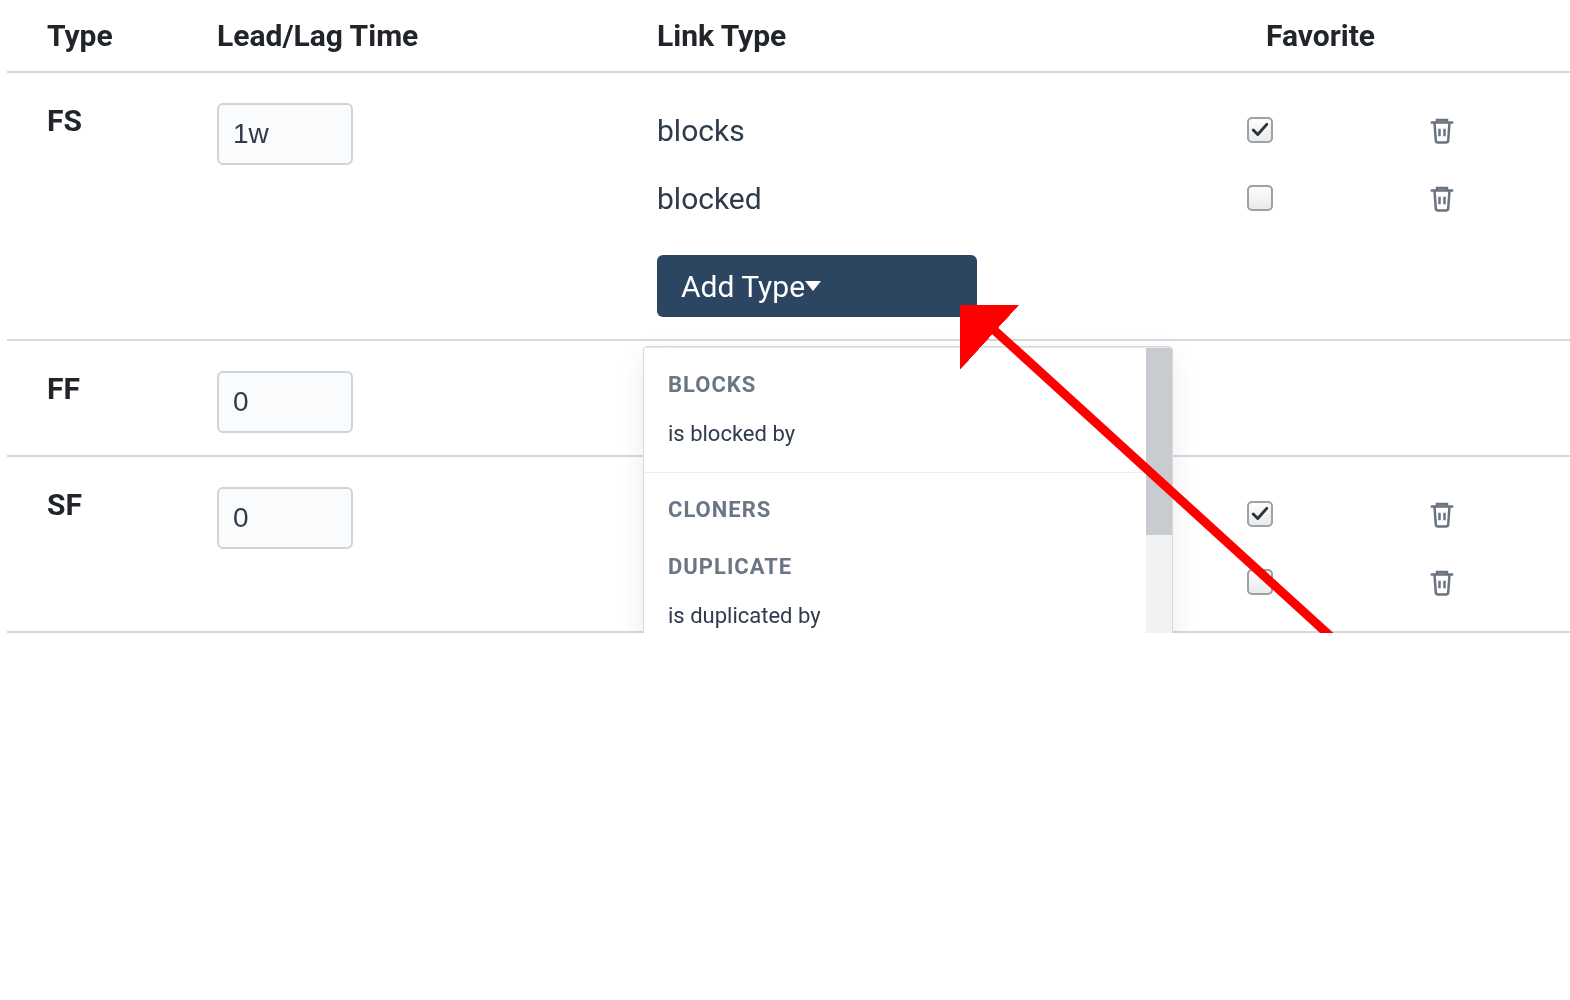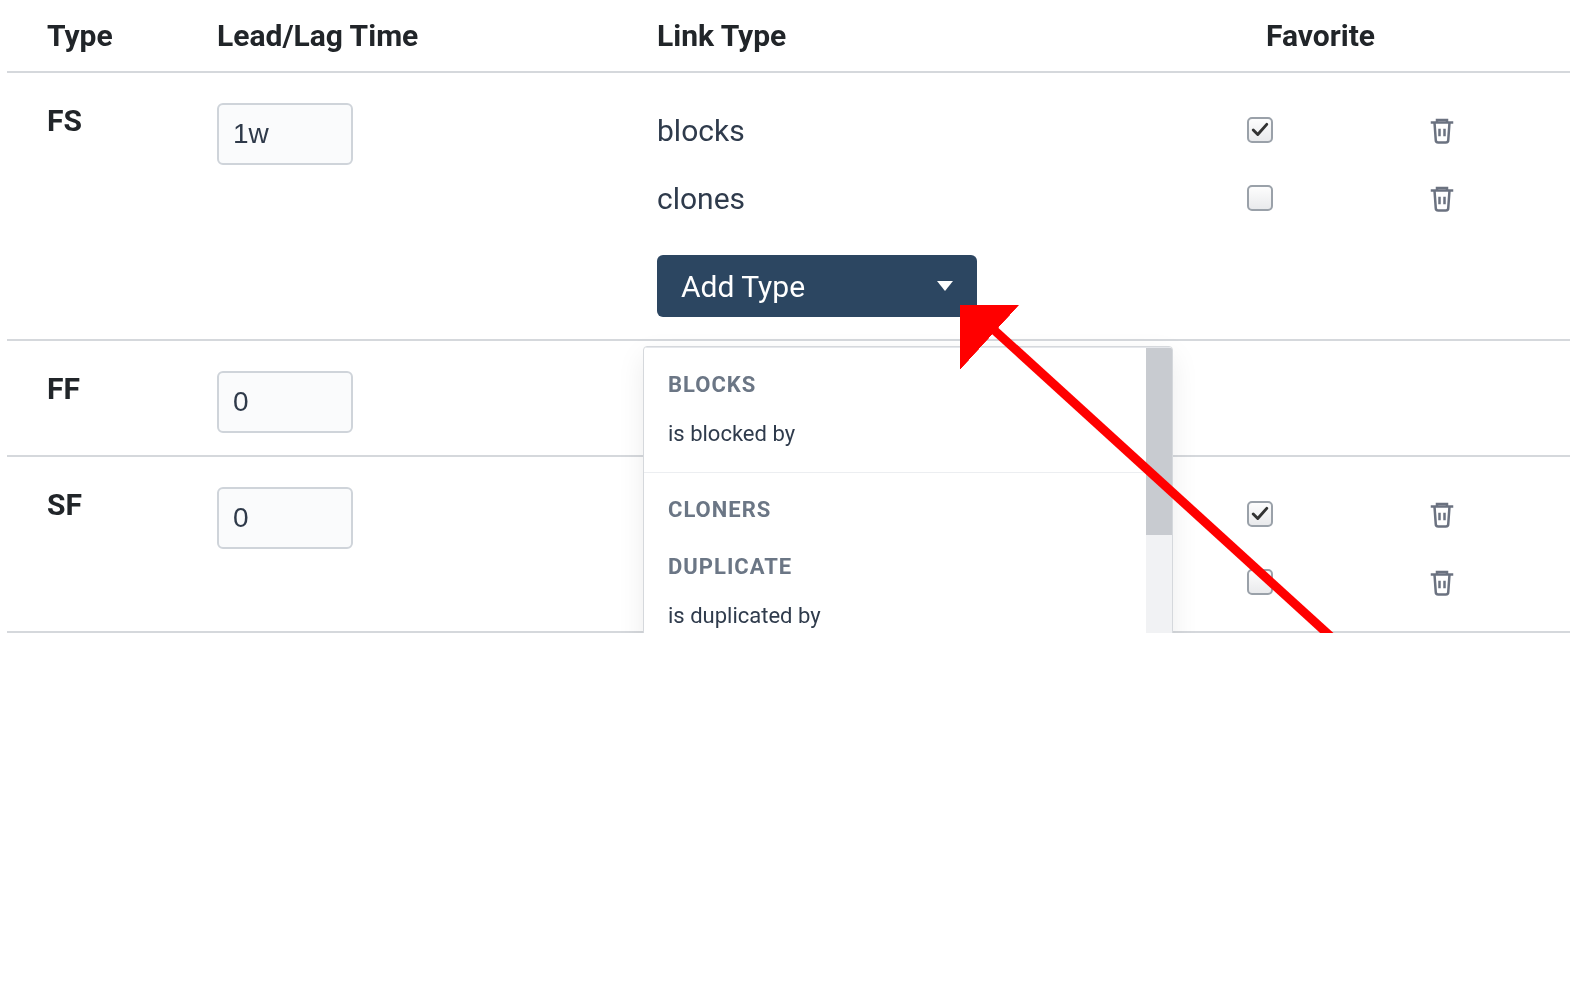--- a/index.html
+++ b/index.html
@@ -62,21 +62,20 @@
     border-radius: 6px;
     background: #fafbfc;
   }
 
   .link-list { display: flex; flex-direction: column; gap: 14px; }
   .link-item { display: flex; align-items: center; height: 54px; font-size: 30px; color: #2f3b4c; }
 
   .add-type-btn {
     display: inline-flex;
     align-items: center;
-    justify-content: space-between;
     width: 320px;
     height: 62px;
     background: #2c4661;
     color: #fff;
     font-size: 30px;
     padding: 0 24px;
     border-radius: 6px;
     cursor: pointer;
     margin-top: 16px;
   }
@@ -226,21 +225,21 @@
   <tbody>
 
     <tr>
       <td class="type-cell first">FS</td>
       <td class="first">
         <input class="lead" type="text" value="1w" style="">
       </td>
       <td class="first">
         <div class="link-list">
           <div class="link-item">blocks</div>
-          <div class="link-item">clones</div>
+          <div class="link-item">blocked</div>
           <div class="add-type-btn">
             <span>Add Type</span>
             <span class="chevron"></span>
           </div>
         </div>
       </td>
       <td class="fav-cell first">
         <div class="fav-col">
           <div class="fav-slot">
             <span class="checkbox checked">

